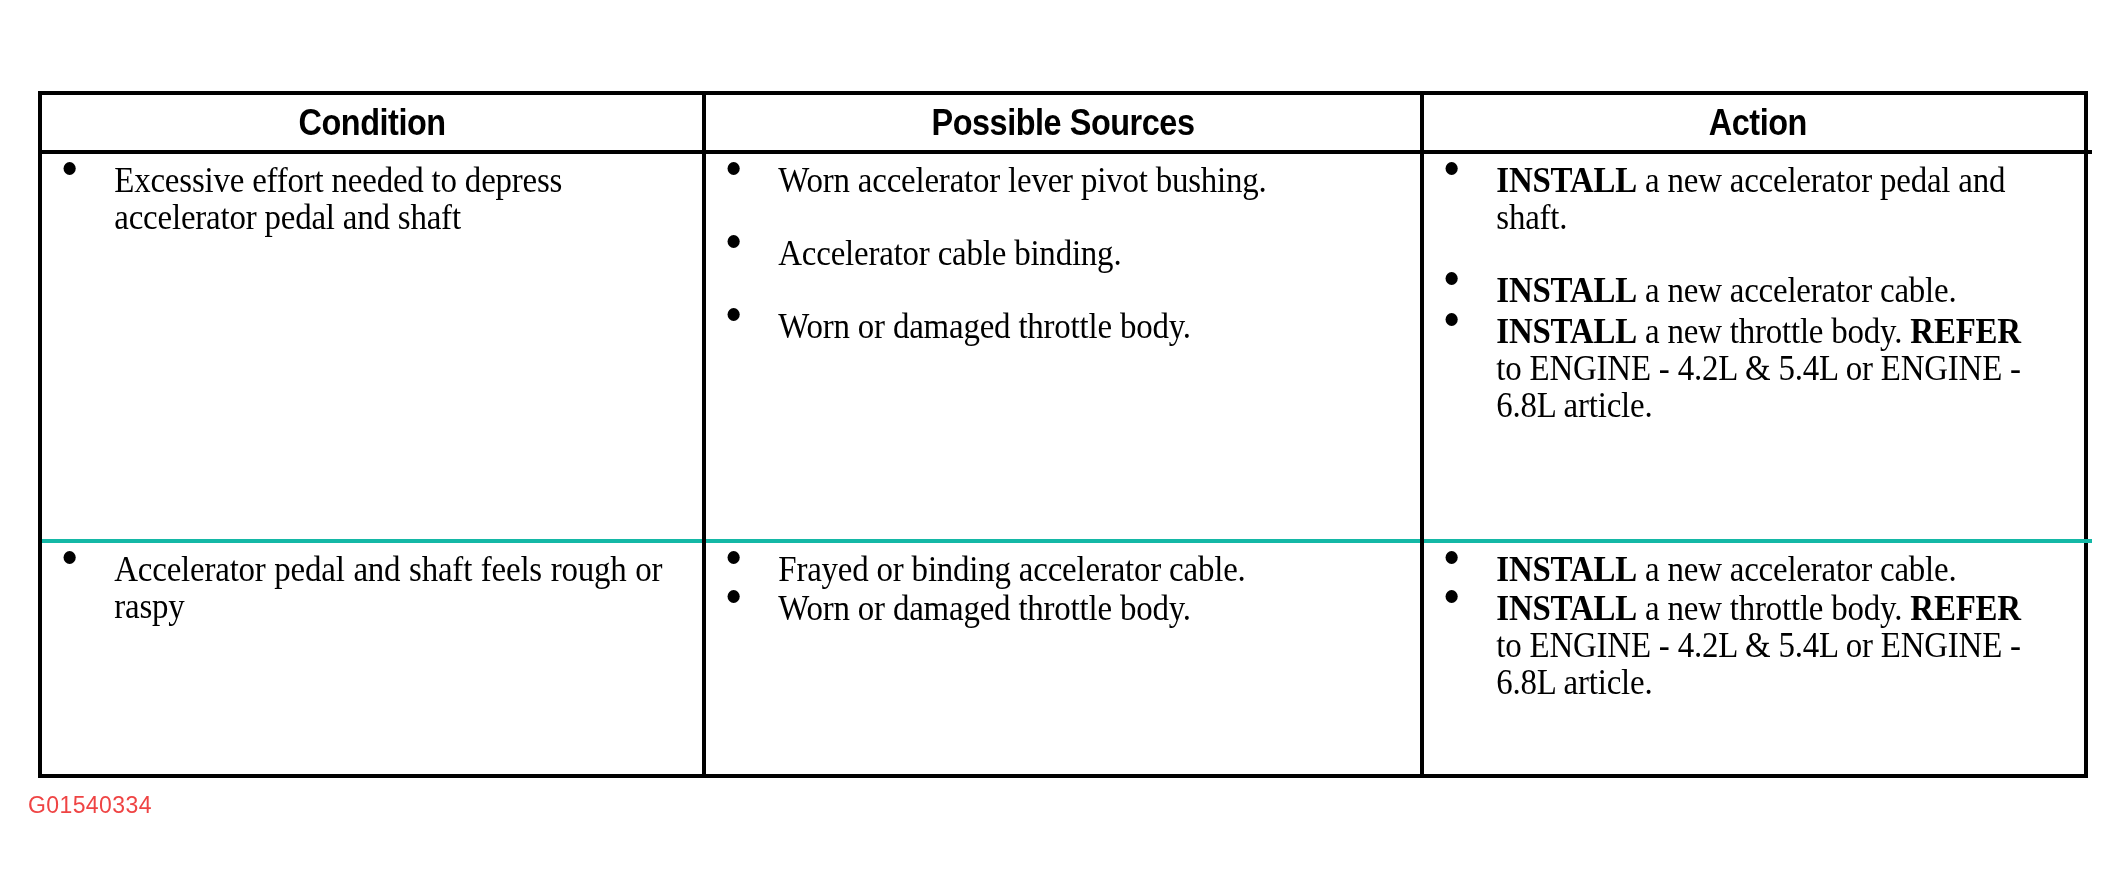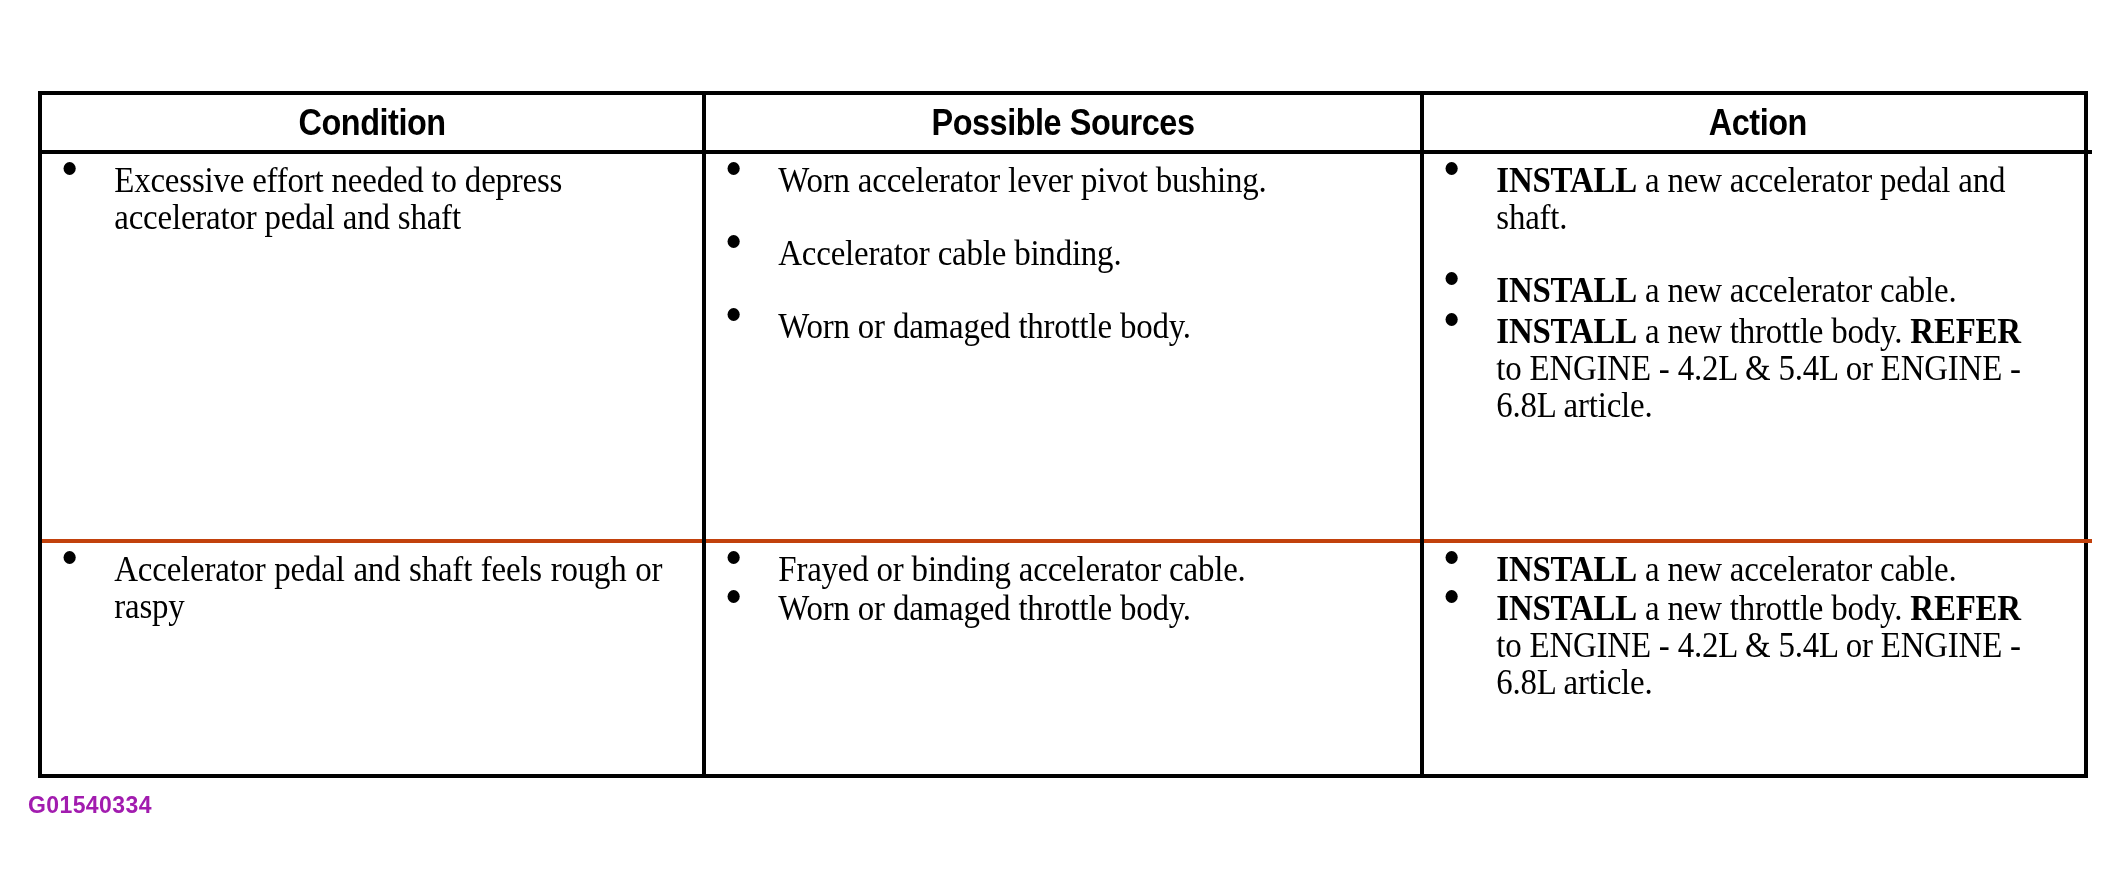--- a/index.html
+++ b/index.html
@@ -67,21 +67,21 @@
     font-family: "Liberation Sans", "DejaVu Sans", sans-serif;
     font-weight: bold;
     font-size: 36px;
     letter-spacing: -0.5px;
     transform: scaleX(0.9);
     transform-origin: center center;
   }
 
   
   tr.body-row.second td {
-    border-top: 4px solid #c2410c;
+    border-top: 4px solid #14b8a6;
   }
 
   
   .cell-inner {
     padding: 8px 1px 10px 14px;
   }
 
   ul.blist {
     list-style: none;
     margin: 0;
@@ -123,22 +123,21 @@
   .txt-tight { letter-spacing: -0.6px; }
 
   
   .caption {
     position: absolute;
     left: 28px;
     top: 776px;
     font-family: "Liberation Sans", "DejaVu Sans", sans-serif;
     font-size: 23px;
     letter-spacing: 0.4px;
-    color: #a21caf;
-    font-weight: bold;
+    color: #ef4444;
   }
 </style>
 </head>
 <body>
 
 <div id="page">
 
   <div class="table-wrap">
     <table class="dtc">
       <colgroup>

